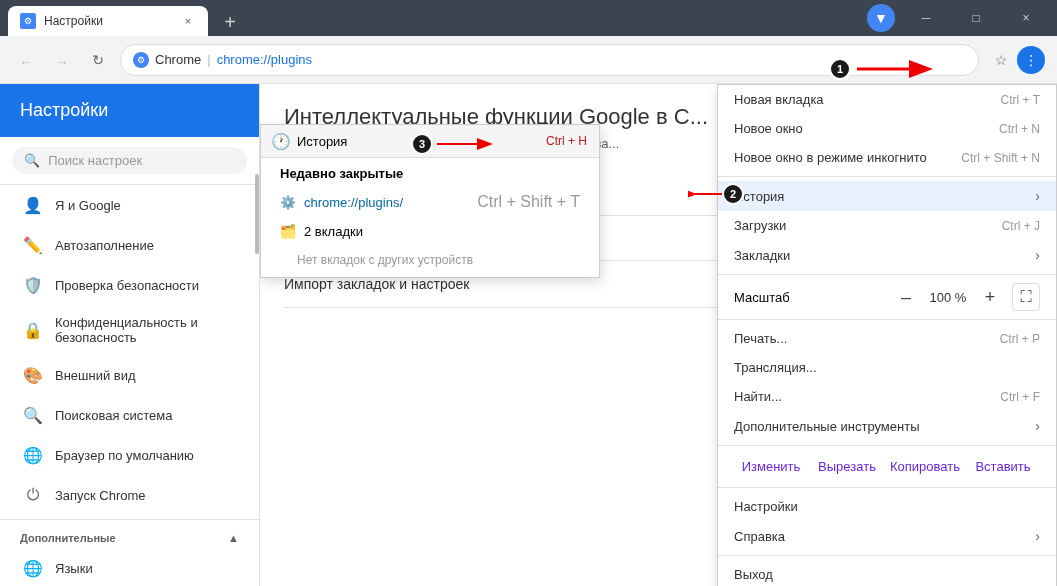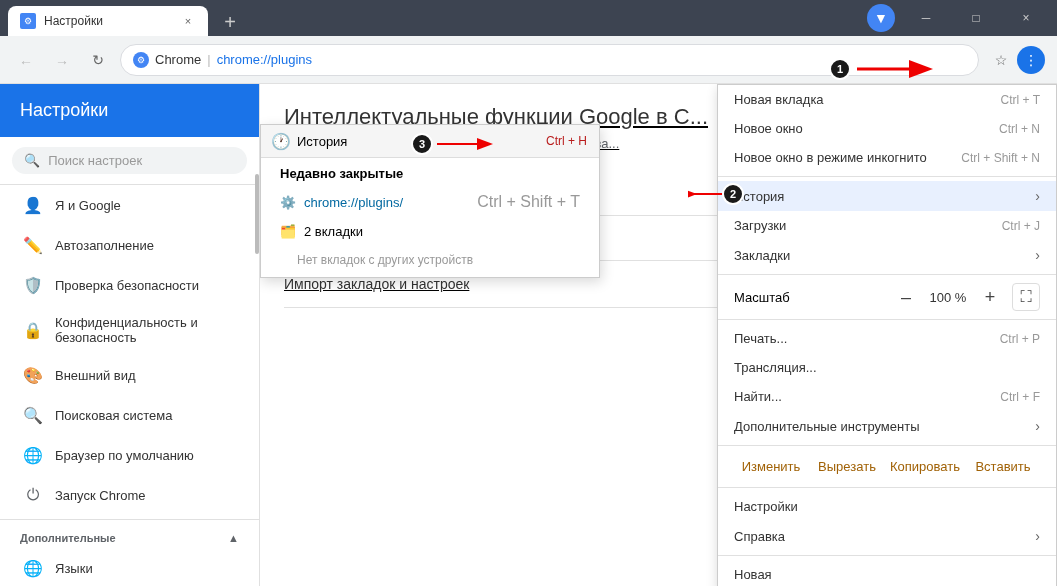--- a/index.html
+++ b/index.html
@@ -174,21 +174,20 @@
       display: flex;
       justify-content: space-between;
     }
 
     
     .content-area {
       flex: 1;
       background: #fff;
       overflow: hidden;
       position: relative;
-      text-decoration: underline;
     }
     .content-inner {
       padding: 20px 24px;
     }
     .settings-heading {
       font-size: 22px;
       color: #333;
       font-weight: 400;
       margin-bottom: 6px;
     }
@@ -292,21 +291,21 @@
     .menu-edit-row {
       display: flex;
       align-items: center;
       padding: 4px 16px;
       gap: 2px;
     }
     .edit-btn {
       flex: 1; text-align: center;
       padding: 5px 4px;
       font-size: 13px;
-      color: #a16207;
+      color: #6d28d9;
       cursor: pointer;
       border-radius: 4px;
     }
 
     
     .annotation {
       position: absolute;
       width: 22px; height: 22px;
       background: #1a1a1a;
       border-radius: 50%;
@@ -559,17 +558,17 @@
       <div class="menu-separator"></div>
       <div class="menu-item">
         <span>Настройки</span>
       </div>
       <div class="menu-item">
         <span>Справка</span>
         <span class="submenu-arrow" style="margin-left:auto;">›</span>
       </div>
       <div class="menu-separator"></div>
       <div class="menu-item">
-        <span>Новая</span>
+        <span>Выход</span>
       </div>
     </div>
   </div>
 </div>
 
 </body></html>

